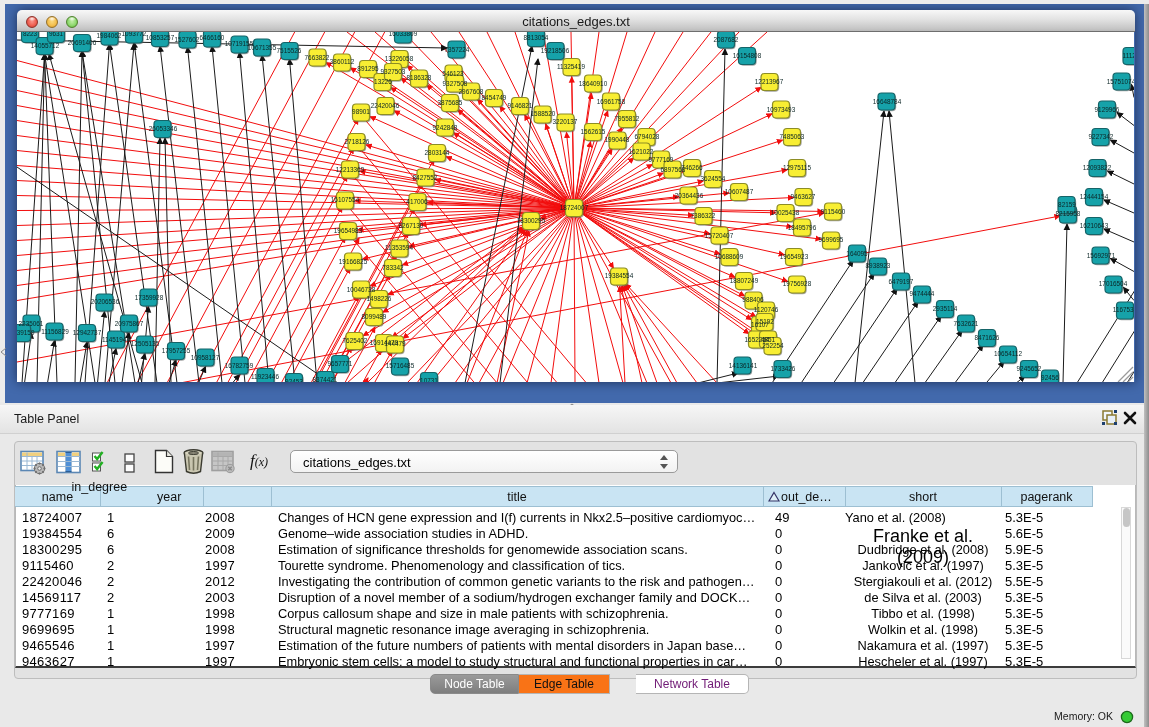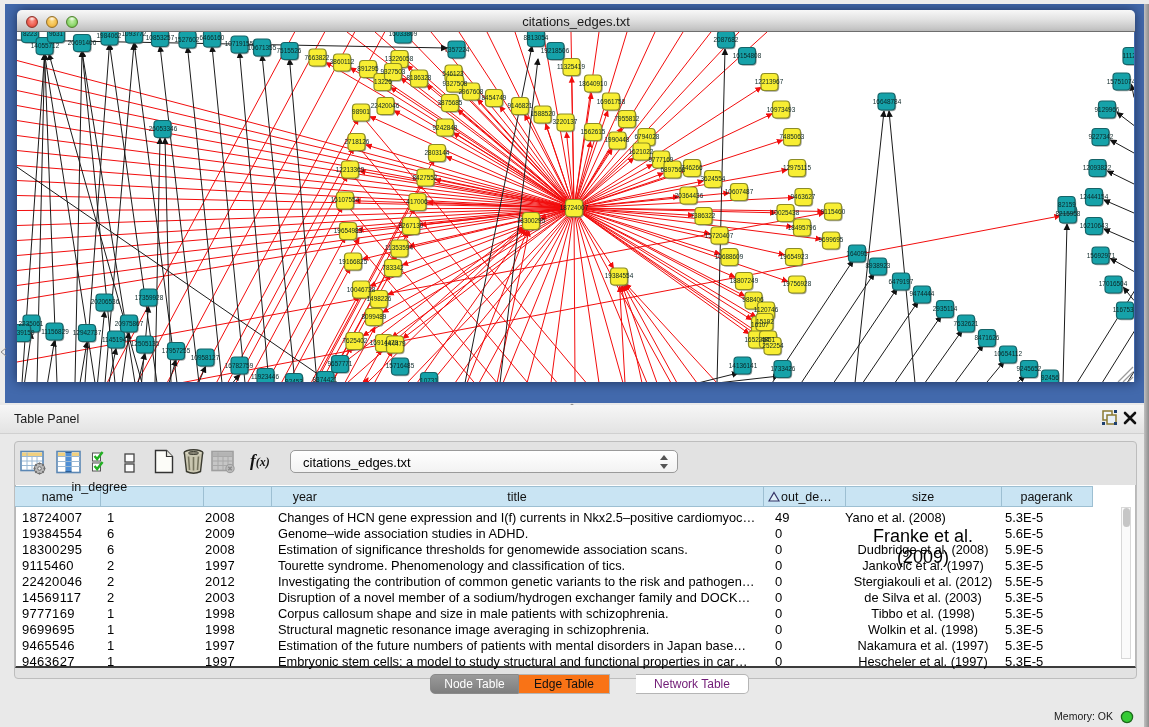--- a/index.html
+++ b/index.html
@@ -743,42 +743,42 @@
       <path d="M6.5 8.5 l1 13.5 M11.5 9 v13.5 M16.5 8.5 l-1 13.5" stroke="#77755f" fill="none" stroke-width="1.6"></path>
       <ellipse cx="11.5" cy="5" rx="5" ry="1.5" fill="#8a8878" stroke="#3a3a30"></ellipse>
     </svg>
     <svg width="24" height="24" viewBox="0 0 24 24" style="position:absolute;left:211px;top:450px">
       <rect x="1" y="1.5" width="21" height="19" fill="#c6c6c6" stroke="#9f9f9f" stroke-width="1.6"></rect>
       <rect x="2" y="2.5" width="19" height="4" fill="#b4b4b4"></rect>
       <path d="M2 6.5 H21 M2 11 H21 M2 15.5 H21 M7 2.5 V20 M12 6.5 V20 M17 6.5 V20" stroke="#a8a8a8" fill="none"></path>
       <circle cx="19" cy="18.5" r="4.2" fill="#bbb" stroke="#999"></circle>
       <path d="M17.3 16.8 l3.4 3.4 M20.7 16.8 l-3.4 3.4" stroke="#8a8a8a" stroke-width="1.3"></path>
     </svg>
-    <div style="position:absolute;left:250px;top:451px;font-family:'Liberation Serif',serif;font-style:italic;font-weight:bold;font-size:17px;color:#111">f<span style="font-size:12px">(x)</span></div>
+    <div style="position:absolute;left:250px;top:451px;font-family:'Liberation Serif',serif;font-style:italic;font-weight:normal;font-size:17px;color:#111">f<span style="font-size:12px">(x)</span></div>
   <div id="combo">
       <div style="position:absolute;left:12px;top:4px;font-size:13px;color:#000">citations_edges.txt</div>
     <svg width="10" height="16" style="position:absolute;right:8px;top:3px">
         <path d="M5 1 L9 6 L1 6 z" fill="#555"></path>
         <path d="M5 15 L9 10 L1 10 z" fill="#555"></path>
       </svg>
   </div>
   <div style="position:absolute;left:15px;top:486px;width:1077px;height:21px;background:#c9e4f3;border-top:1px solid #9dbfd2;border-bottom:1px solid #9dbfd2"></div>
     <div style="position:absolute;left:100px;top:486px;width:1px;height:21px;background:#9dbfd2"></div>
     <div style="position:absolute;left:203px;top:486px;width:1px;height:21px;background:#9dbfd2"></div>
     <div style="position:absolute;left:271px;top:486px;width:1px;height:21px;background:#9dbfd2"></div>
     <div style="position:absolute;left:763px;top:486px;width:1px;height:21px;background:#9dbfd2"></div>
     <div style="position:absolute;left:845px;top:486px;width:1px;height:21px;background:#9dbfd2"></div>
     <div style="position:absolute;left:1001px;top:486px;width:1px;height:21px;background:#9dbfd2"></div>
     <div style="position:absolute;left:1092px;top:486px;width:1px;height:21px;background:#9dbfd2"></div>
     <div style="position:absolute;left:-22.5px;top:490px;width:160px;text-align:center;font-size:12.5px;color:#111">name</div>
     <div style="position:absolute;left:71.5px;top:480px;width:160px;text-align:left;font-size:12.5px;color:#111">in_degree</div>
-    <div style="position:absolute;left:157px;top:490px;width:160px;text-align:right;font-size:12.5px;color:#111">year</div>
+    <div style="position:absolute;left:157px;top:490px;width:160px;text-align:left;font-size:12.5px;color:#111">year</div>
     <div style="position:absolute;left:437px;top:490px;width:160px;text-align:center;font-size:12.5px;color:#111">title</div>
     <div style="position:absolute;left:781px;top:490px;font-size:12.5px;color:#111">out_de…</div>
-    <div style="position:absolute;left:843px;top:490px;width:160px;text-align:center;font-size:12.5px;color:#111">size</div>
+    <div style="position:absolute;left:843px;top:490px;width:160px;text-align:center;font-size:12.5px;color:#111">short</div>
     <div style="position:absolute;left:966.5px;top:490px;width:160px;text-align:center;font-size:12.5px;color:#111">pagerank</div>
     <svg width="12" height="12" style="position:absolute;left:768px;top:491px">
       <path d="M6 1.5 L11 10 L1 10 z" fill="#dff0f8" stroke="#336" stroke-width="1.2"></path>
     </svg>
     <div style="position:absolute;left:22px;top:510px;font-size:13px;letter-spacing:.3px;color:#000">18724007</div>
     <div style="position:absolute;left:107px;top:510px;font-size:13px;color:#000">1</div>
     <div style="position:absolute;left:205px;top:510px;font-size:13px;letter-spacing:.3px;color:#000">2008</div>
     <div style="position:absolute;left:278px;top:510px;width:486px;white-space:nowrap;overflow:hidden;font-size:12.8px;color:#000">Changes of HCN gene expression and I(f) currents in Nkx2.5–positive cardiomyoc…</div>
     <div style="position:absolute;left:775px;top:510px;font-size:13px;color:#000">49</div>
     <div style="position:absolute;left:845px;top:510px;width:156px;text-align:left;font-size:12.8px;color:#000">Yano et al. (2008)</div>

